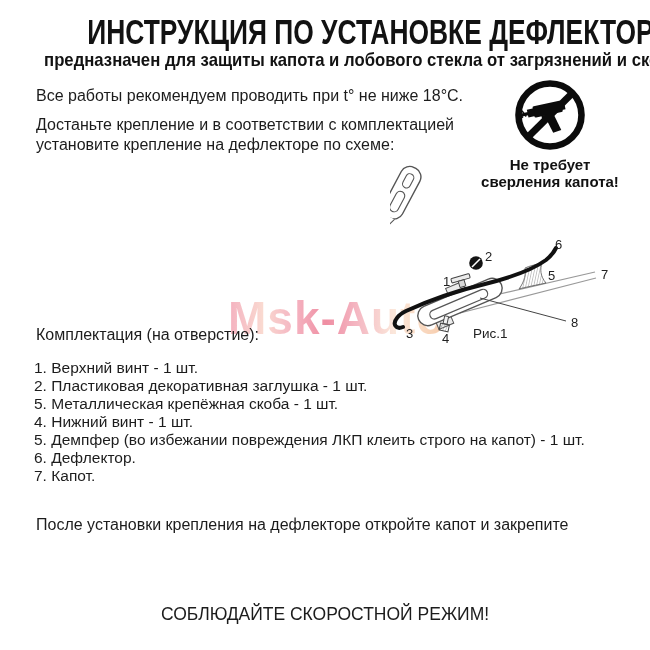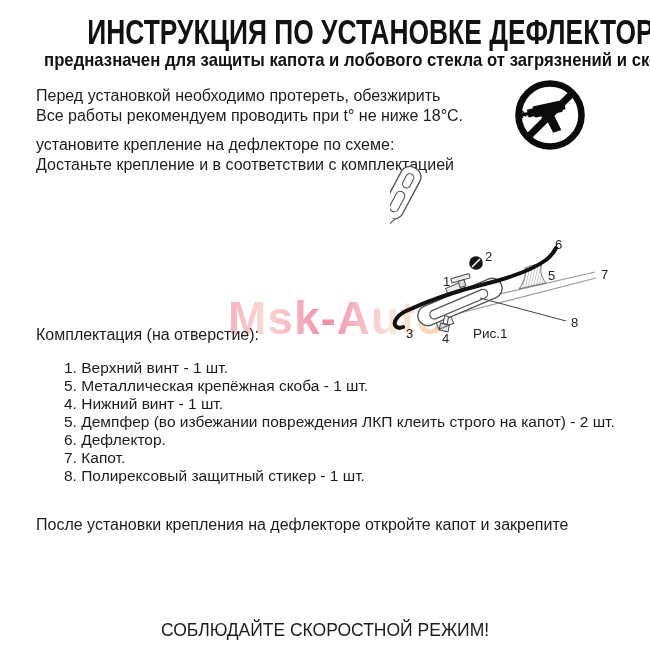--- a/index.html
+++ b/index.html
@@ -24,65 +24,68 @@
   .watermark{position:absolute;left:228px;top:291px;font-size:46px;font-weight:bold;
         letter-spacing:1px;white-space:nowrap;z-index:1;
         background:linear-gradient(90deg,#f3a9b9 0%,#fad6cc 16%,#f4aebc 30%,#ee8299 45%,#f3acba 58%,#fbe5d7 76%,#f7c7a2 100%);
         -webkit-background-clip:text;background-clip:text;color:transparent;opacity:0.9;}
   
   .figure{position:absolute;left:390px;top:160px;width:260px;height:190px;z-index:2;}
   .figure text{font-family:"Liberation Sans",sans-serif;font-size:13px;fill:#222;}
   .figure .fig-cap{font-size:13.5px;}
   
   .kit-heading{position:absolute;left:36px;top:326px;font-size:16px;z-index:2;}
-  .kit-list{position:absolute;left:34px;top:359px;font-size:15.5px;line-height:18px;z-index:2;margin-left:30px;}
+  .kit-list{position:absolute;left:34px;top:359px;font-size:15.5px;line-height:18px;z-index:2;}
   .kit-list .item{white-space:nowrap;}
   
   .closing{position:absolute;left:36px;top:514px;width:580px;font-size:16px;line-height:21px;}
   .closing .line{white-space:nowrap;}
-  .slogan{position:absolute;left:0;top:620px;width:650px;text-align:center;font-size:17.5px;color:#1c1c1c;}
+  .slogan{position:absolute;left:0;top:604px;width:650px;text-align:center;font-size:17.5px;color:#1c1c1c;}
 </style>
 </head>
 <body>
 
 <div class="page">
 
   <div class="title-wrap">
     <span class="t">ИНСТРУКЦИЯ ПО УСТАНОВКЕ ДЕФЛЕКТОРА КАПОТА</span>
   </div>
   <div class="subtitle-wrap">
     <span class="t">предназначен для защиты капота и лобового стекла от загрязнений и сколов</span>
   </div>
 
   <div class="intro">
     <div class="para">
-      <div class="line">Перед установкой необходимо протереть, обезжирить</div>
       <div class="line">Все работы рекомендуем проводить при t° не ниже 18°C.</div>
     </div>
     <div class="para">
+      <div class="line">Достаньте крепление и в соответствии с комплектацией</div>
       <div class="line">установите крепление на дефлекторе по схеме:</div>
-      <div class="line">Достаньте крепление и в соответствии с комплектацией</div>
     </div>
   </div>
 
   <div class="badge">
     <svg width="78" height="78" viewBox="0 0 78 78">
       <g fill="#0b0b0b" stroke="none" transform="rotate(-12 39 37)">
         <rect x="23" y="27" width="29" height="11.5" rx="1.5"></rect>
         <rect x="50" y="29" width="5" height="7.5"></rect>
         <rect x="17" y="29" width="7" height="8"></rect>
         <rect x="6.5" y="31.5" width="11" height="3.2"></rect>
         <path d="M 33 38 L 42 38 L 46.5 56 L 38 57 Z"></path>
         <rect x="30" y="38" width="3.5" height="5"></rect>
         <line x1="8.5" y1="29.5" x2="11.5" y2="36" stroke="#0b0b0b" stroke-width="1.4"></line>
         <line x1="12" y1="29" x2="15" y2="35.5" stroke="#0b0b0b" stroke-width="1.4"></line>
       </g>
       <circle cx="39" cy="39" r="31.5" fill="none" stroke="#0b0b0b" stroke-width="6.6"></circle>
       <line x1="61.5" y1="17" x2="16.5" y2="61.5" stroke="#0b0b0b" stroke-width="7"></line>
     </svg>
+    <div class="cap">
+      <div>Не требует</div>
+      <div>сверления капота!</div>
+    </div>
   </div>
 
   <div class="watermark">Msk-Auto</div>
 
   <svg class="figure" viewBox="0 0 260 190">
     <defs>
       <pattern id="hatch" patternUnits="userSpaceOnUse" width="2.6" height="2.6" patternTransform="rotate(12)">
         <line x1="0" y1="0" x2="0" y2="2.6" stroke="#777" stroke-width="0.8"></line>
       </pattern>
     </defs>
@@ -138,26 +141,26 @@
     <text x="158" y="120">5</text>
     <text x="165" y="89">6</text>
     <text x="211" y="119">7</text>
     <text x="181" y="167">8</text>
     <text x="83" y="178" class="fig-cap">Рис.1</text>
   </svg>
 
   <div class="kit-heading">Комплектация (на отверстие):</div>
   <div class="kit-list">
     <div class="item">1. Верхний винт - 1 шт.</div>
+    <div class="item">2. Пластиковая декоративная заглушка  - 1 шт.</div>
     <div class="item">5. Металлическая крепёжная скоба - 1 шт.</div>
     <div class="item">4. Нижний винт - 1 шт.</div>
-    <div class="item">5. Демпфер (во избежании повреждения ЛКП клеить строго на капот) - 2 шт.</div>
+    <div class="item">5. Демпфер (во избежании повреждения ЛКП клеить строго на капот) - 1 шт.</div>
     <div class="item">6. Дефлектор.</div>
     <div class="item">7. Капот.</div>
-    <div class="item">8. Полирексовый защитный стикер - 1 шт.</div>
   </div>
 
   <div class="closing">
     <div class="line">После установки крепления на дефлекторе откройте капот и закрепите</div>
   </div>
 
   <div class="slogan">СОБЛЮДАЙТЕ СКОРОСТНОЙ РЕЖИМ!</div>
 
 </div>
 

